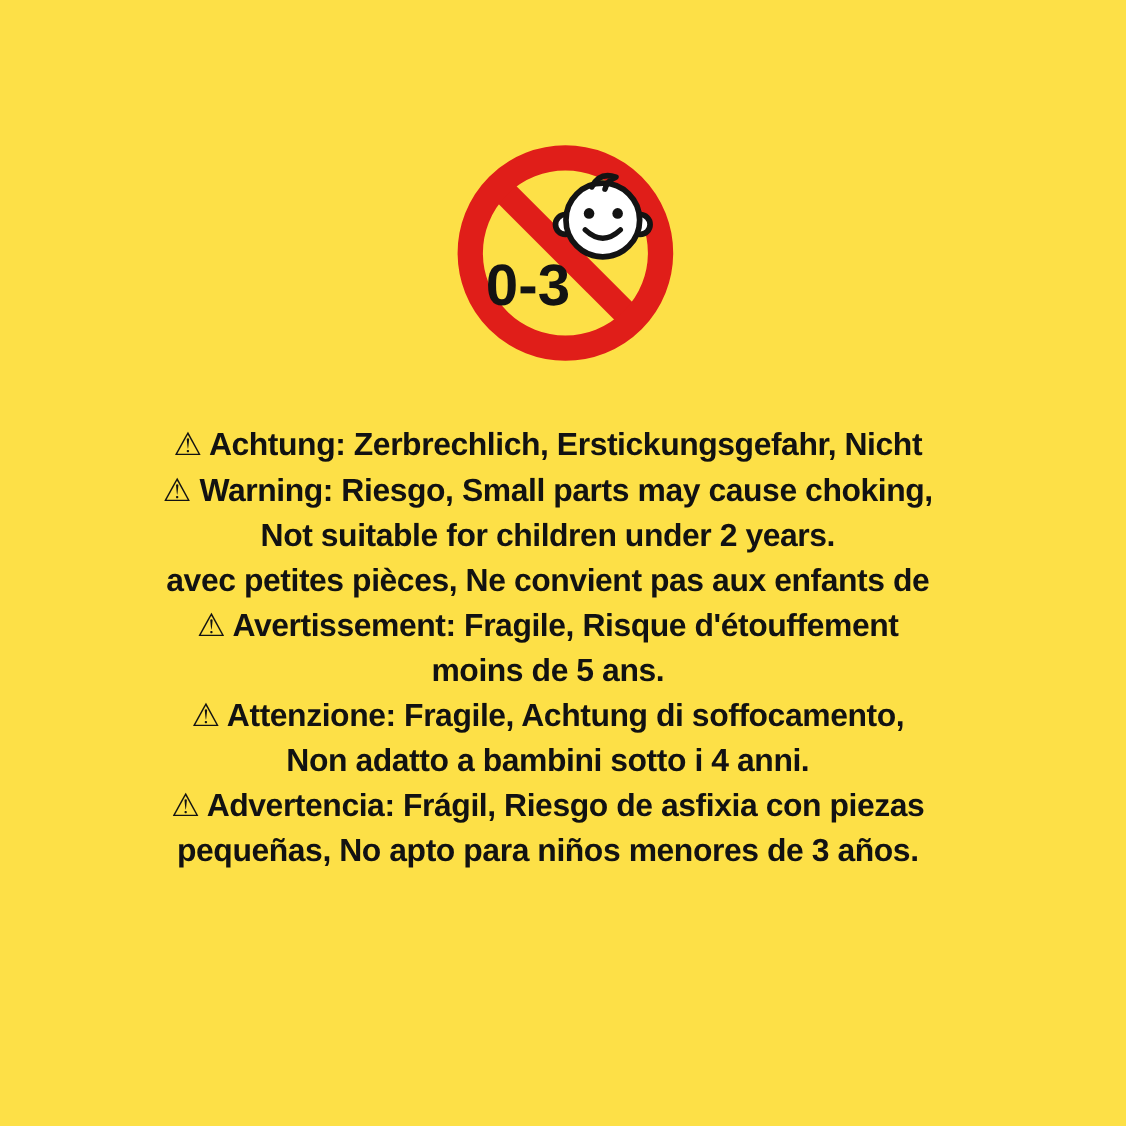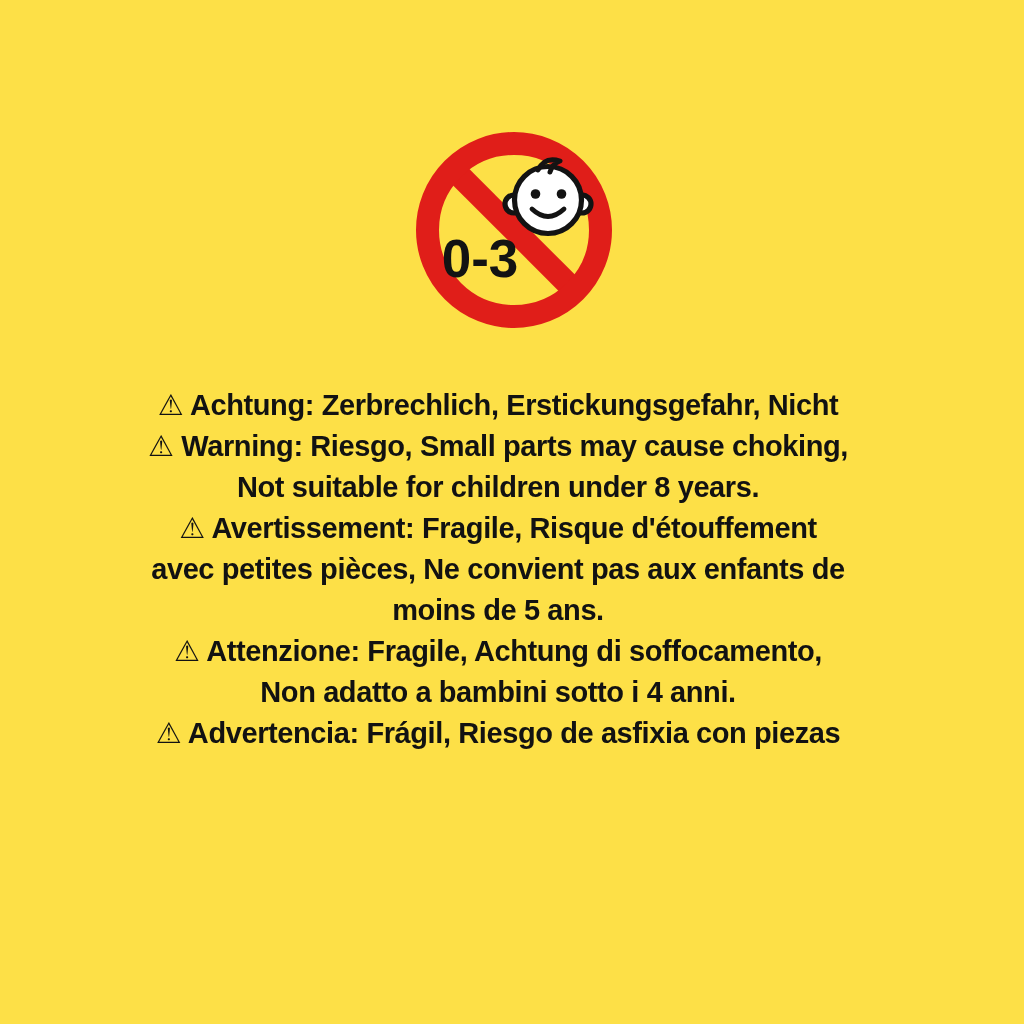--- a/index.html
+++ b/index.html
@@ -73,22 +73,23 @@
         <path d="M 118 79 Q 134 94 150 79" fill="none" stroke-width="4.8" stroke-linecap="round"></path>
       </g>
 
       <text x="66" y="147" text-anchor="middle" class="age-text" font-size="53" fill="#131313">0-3</text>
     </svg>
   </div>
 
   <div class="warnings">
     <div class="warn-line">⚠ Achtung: Zerbrechlich, Erstickungsgefahr, Nicht</div>
     <div class="warn-line">⚠ Warning: Riesgo, Small parts may cause choking,</div>
-    <div class="warn-line">Not suitable for children under 8 years.</div>
+    <div class="warn-line">Not suitable for children under 2 years.</div>
+    <div class="warn-line">avec petites pièces, Ne convient pas aux enfants de</div>
     <div class="warn-line">⚠ Avertissement: Fragile, Risque d'étouffement</div>
-    <div class="warn-line">avec petites pièces, Ne convient pas aux enfants de</div>
     <div class="warn-line">moins de 5 ans.</div>
     <div class="warn-line">⚠ Attenzione: Fragile, Achtung di soffocamento,</div>
     <div class="warn-line">Non adatto a bambini sotto i 4 anni.</div>
     <div class="warn-line">⚠ Advertencia: Frágil, Riesgo de asfixia con piezas</div>
+    <div class="warn-line">pequeñas, No apto para niños menores de 3 años.</div>
   </div>
 
 </div>
 
 </body></html>

